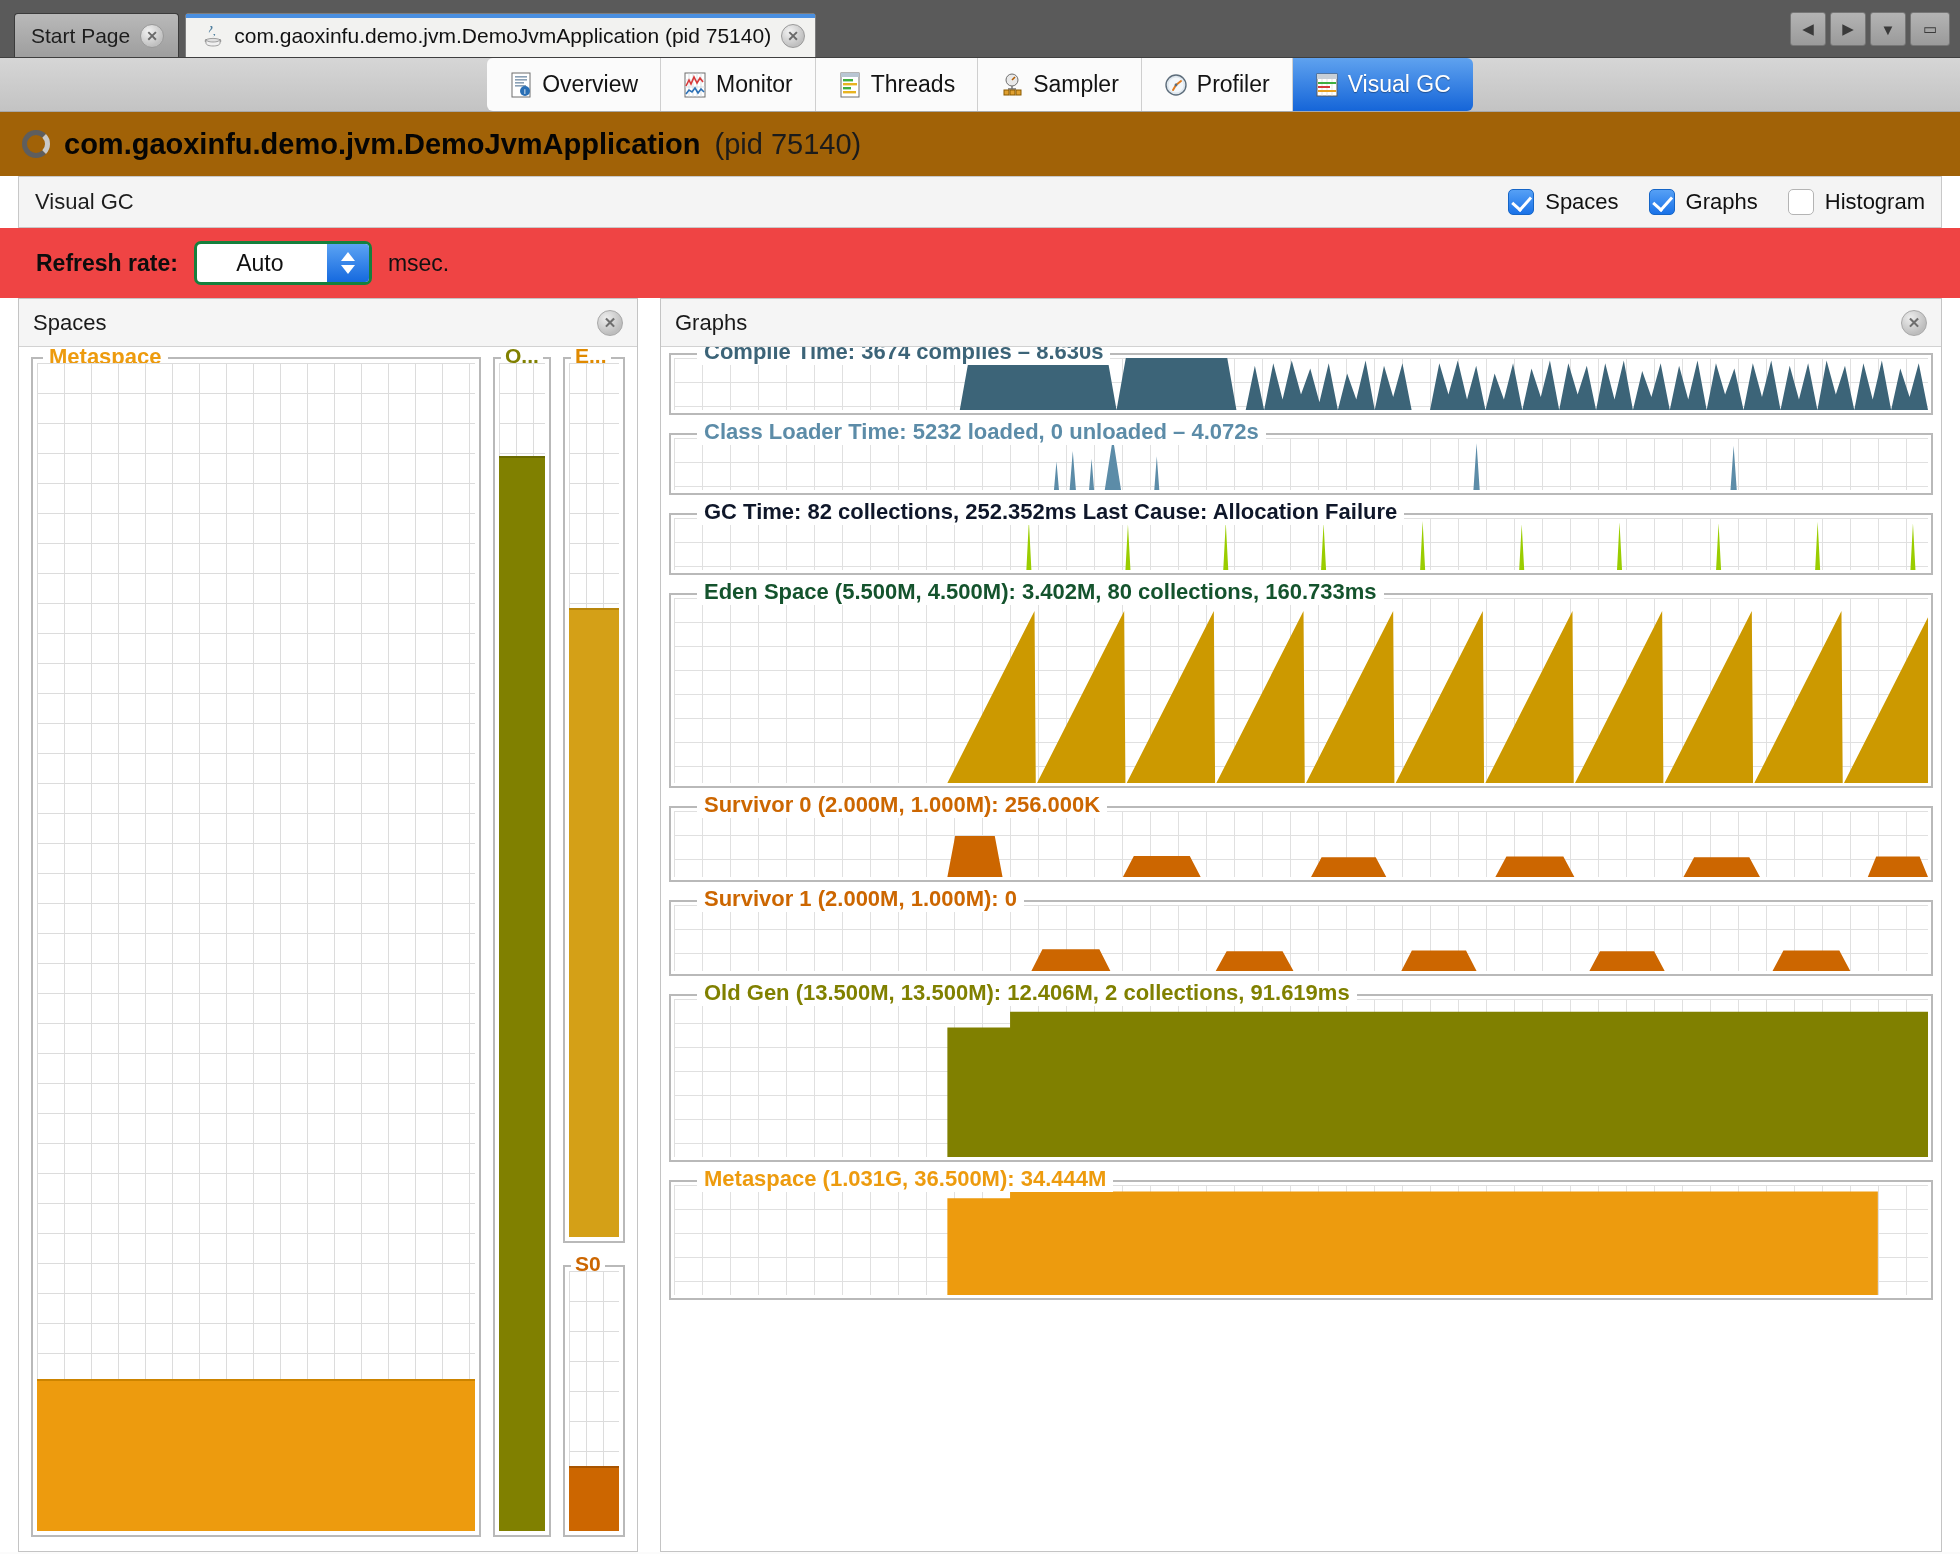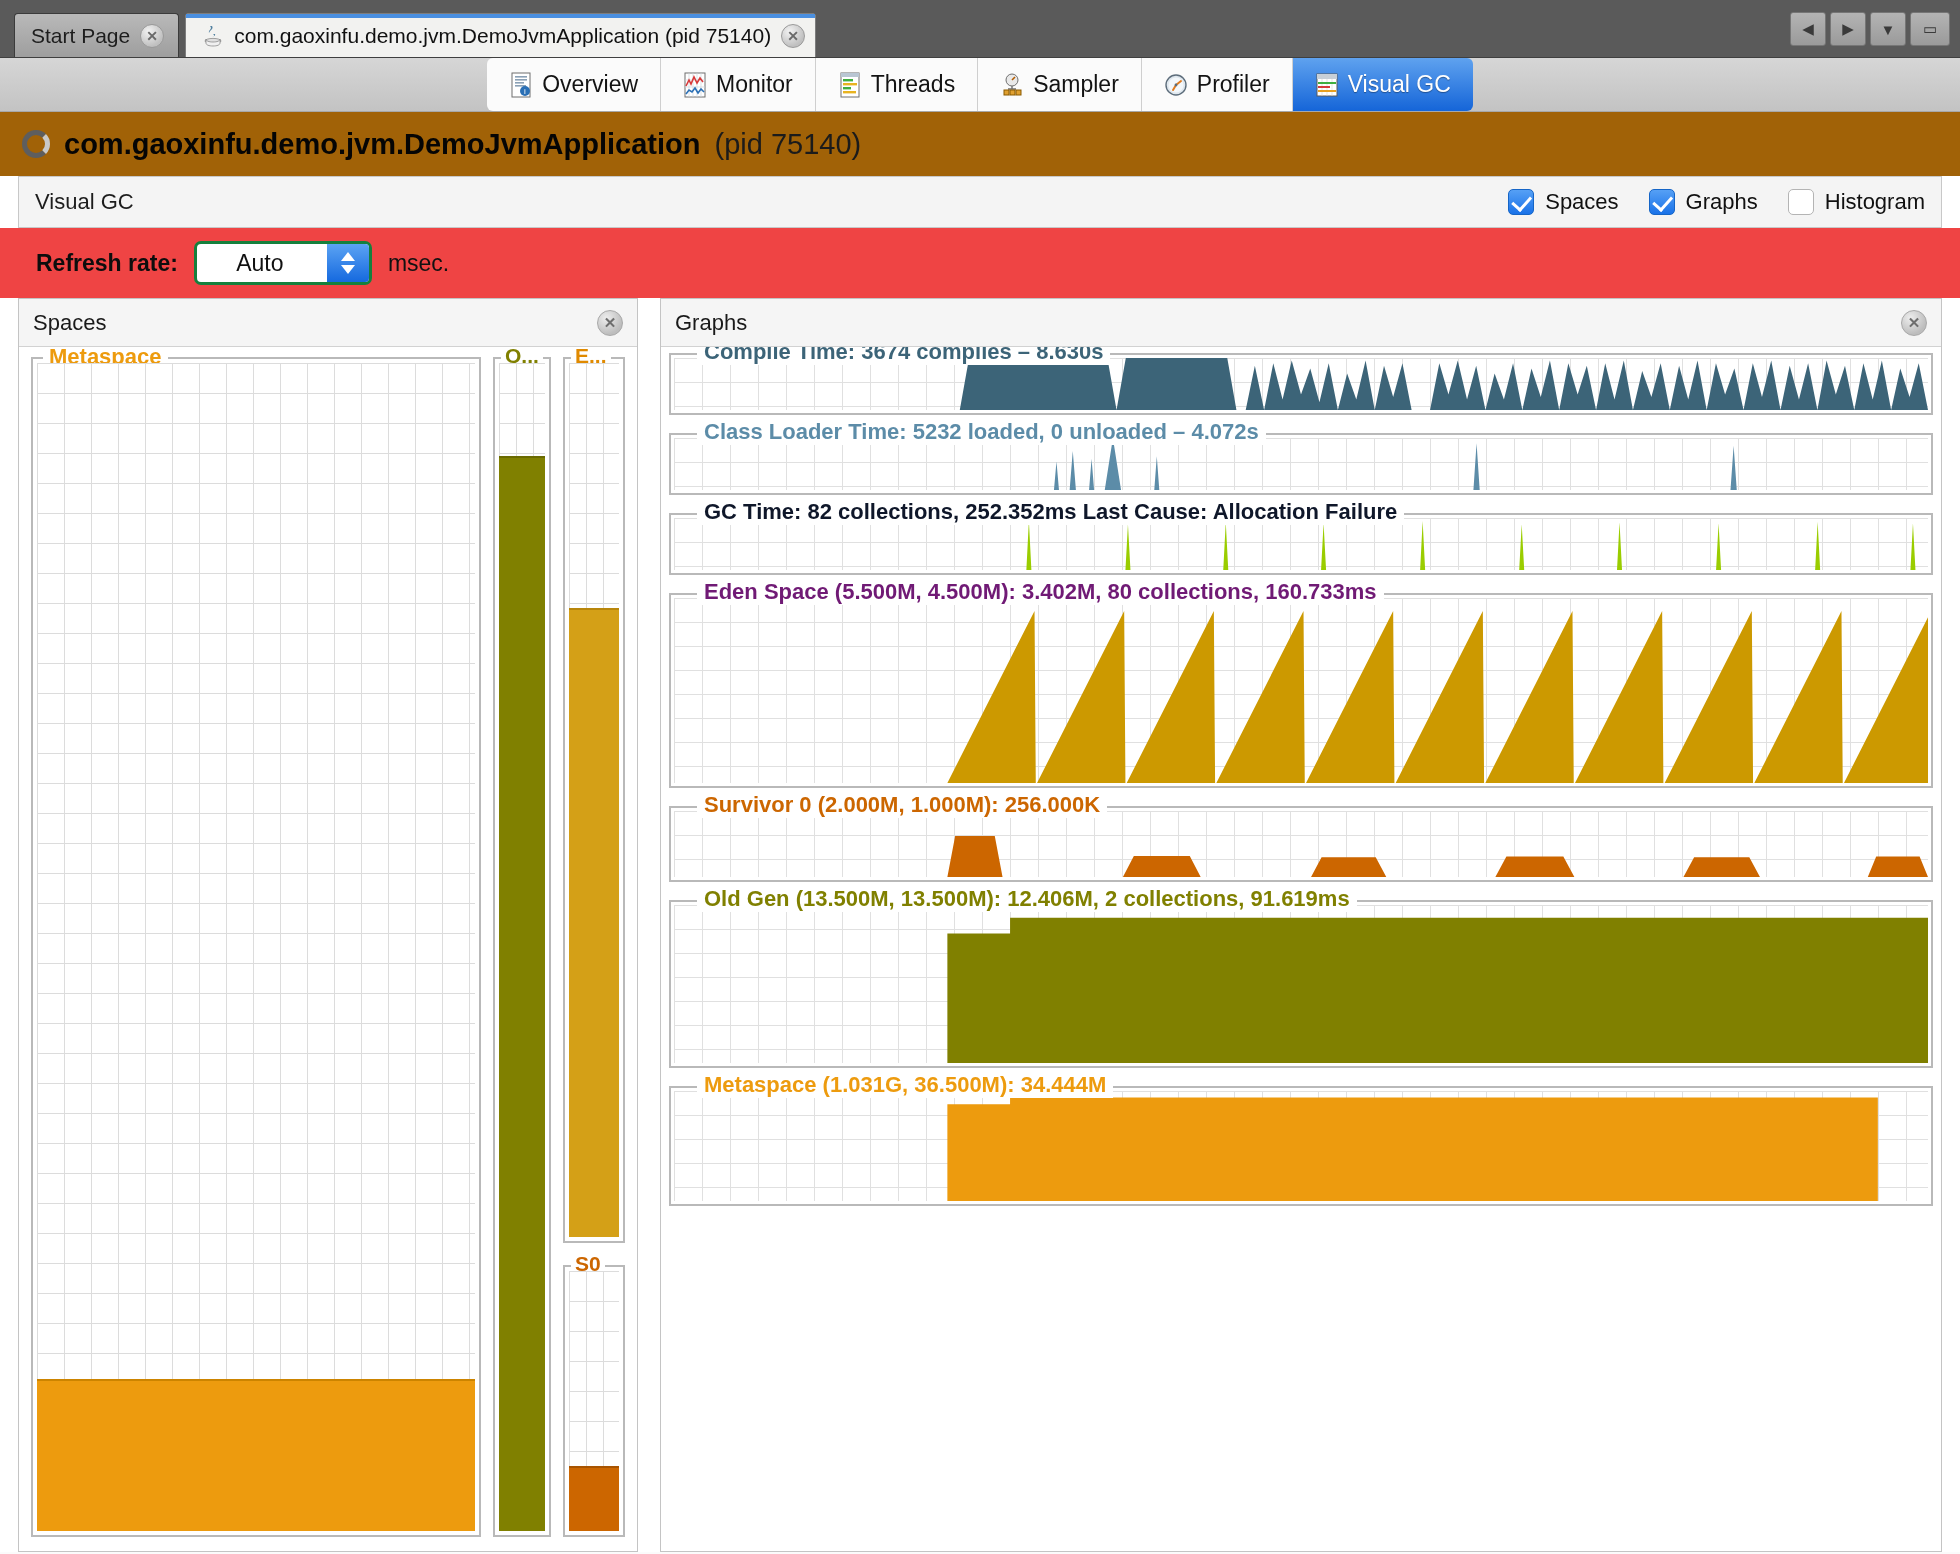--- a/index.html
+++ b/index.html
@@ -463,37 +463,45 @@
       <div class="gbox">
         <span class="glbl" style="color:#0f172a;">GC Time: 82 collections, 252.352ms Last Cause: Allocation Failure</span>
         <div class="gplot" style="height:52px;">
             <svg viewBox="0 0 1000 100" preserveAspectRatio="none">
               <polygon points="0.0,100.0 281.0,100.0 283.0,5.0 285.0,100.0 360.0,100.0 362.0,12.0 364.0,100.0 438.0,100.0 440.0,8.0 442.0,100.0 516.0,100.0 518.0,10.0 520.0,100.0 595.0,100.0 597.0,6.0 599.0,100.0 674.0,100.0 676.0,12.0 678.0,100.0 752.0,100.0 754.0,8.0 756.0,100.0 831.0,100.0 833.0,10.0 835.0,100.0 910.0,100.0 912.0,7.0 914.0,100.0 986.0,100.0 988.0,10.0 990.0,100.0 1000.0,100.0" fill="#9ACD00"></polygon>
             </svg>
           </div>
       </div>
 
       <div class="gbox">
-        <span class="glbl" style="color:#701a75;">Eden Space (5.500M, 4.500M): 3.402M, 80 collections, 160.733ms</span>
+        <span class="glbl" style="color:#14532d;">Eden Space (5.500M, 4.500M): 3.402M, 80 collections, 160.733ms</span>
         <div class="gplot" style="height:185px;">
             <svg viewBox="0 0 1000 100" preserveAspectRatio="none">
               <polygon points="0.0,100.0 218.0,100.0 287.5,7.0 288.5,100.0 289.5,100.0 359.0,7.0 360.0,100.0 361.0,100.0 430.5,7.0 431.5,100.0 432.5,100.0 502.0,7.0 503.0,100.0 504.0,100.0 573.5,7.0 574.5,100.0 575.5,100.0 645.0,7.0 646.0,100.0 647.0,100.0 716.5,7.0 717.5,100.0 718.5,100.0 788.0,7.0 789.0,100.0 790.0,100.0 859.5,7.0 860.5,100.0 861.5,100.0 931.0,7.0 932.0,100.0 933.0,100.0 1002.5,7.0 1003.5,100.0 1000.0,100.0" fill="#CC9900"></polygon>
             </svg>
           </div>
       </div>
 
       <div class="gbox">
         <span class="glbl" style="color:#CC6600;">Survivor 0 (2.000M, 1.000M): 256.000K</span>
         <div class="gplot" style="height:66px;">
             <svg viewBox="0 0 1000 100" preserveAspectRatio="none">
               <polygon points="0.0,100.0 218.0,100.0 224.2,38.0 255.8,38.0 262.0,100.0 358.0,100.0 366.7,68.0 411.3,68.0 420.0,100.0 508.0,100.0 516.4,70.0 559.6,70.0 568.0,100.0 655.0,100.0 663.8,69.0 709.2,69.0 718.0,100.0 805.0,100.0 813.5,70.0 857.5,70.0 866.0,100.0 952.0,100.0 958.7,69.0 993.3,69.0 1000.0,100.0 1000.0,100.0" fill="#CC6600"></polygon>
             </svg>
           </div>
       </div>
 
+      <div class="gbox">
+        <span class="glbl" style="color:#CC6600;">Survivor 1 (2.000M, 1.000M): 0</span>
+        <div class="gplot" style="height:66px;">
+            <svg viewBox="0 0 1000 100" preserveAspectRatio="none">
+              <polygon points="0.0,100.0 285.0,100.0 293.8,67.0 339.2,67.0 348.0,100.0 432.0,100.0 440.7,70.0 485.3,70.0 494.0,100.0 580.0,100.0 588.4,69.0 631.6,69.0 640.0,100.0 730.0,100.0 738.4,70.0 781.6,70.0 790.0,100.0 876.0,100.0 884.7,69.0 929.3,69.0 938.0,100.0 1000.0,100.0" fill="#CC6600"></polygon>
+            </svg>
+          </div>
+      </div>
 
       <div class="gbox">
         <span class="glbl" style="color:#808000;">Old Gen (13.500M, 13.500M): 12.406M, 2 collections, 91.619ms</span>
         <div class="gplot" style="height:158px;">
             <svg viewBox="0 0 1000 100" preserveAspectRatio="none">
               <polygon points="0.0,100.0 0.0,100.0 218.0,100.0 218.0,18.0 268.0,18.0 268.0,8.0 1000.0,8.0 1000.0,100.0" fill="#808000"></polygon>
             </svg>
           </div>
       </div>
 

